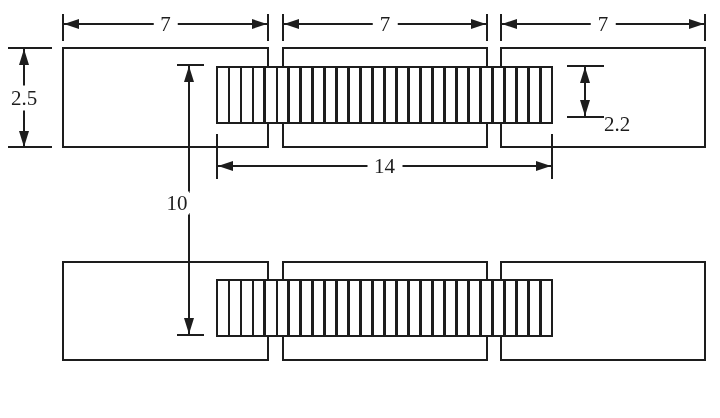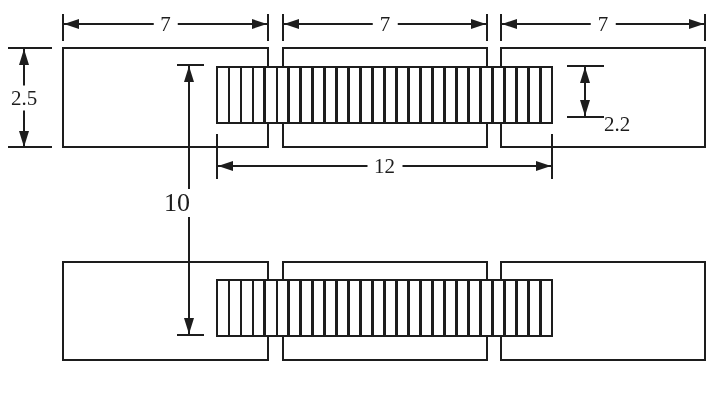--- a/index.html
+++ b/index.html
@@ -44,21 +44,21 @@
   .side-lbl { position:absolute; font-size:21px; line-height:1; }
   
   .vseg { position:absolute; width:2px; background:#1d1d1d; }
   .arr-up { position:absolute; width:0; height:0;
     border-left:5px solid transparent; border-right:5px solid transparent;
     border-bottom:16px solid #1d1d1d; }
   .arr-down { position:absolute; width:0; height:0;
     border-left:5px solid transparent; border-right:5px solid transparent;
     border-top:16px solid #1d1d1d; }
   .float-lbl { position:absolute; transform:translate(-50%,-50%);
-    background:#ffffff; padding:1px 2px; font-size:26px; line-height:1;font-family:Liberation Serif, serif; }
+    background:#ffffff; padding:1px 2px; font-size:21px; line-height:1;font-family:Liberation Serif, serif; }
   .caption { position:absolute; left:184px; top:375px; white-space:nowrap;
     font-size:27px; line-height:1.2; word-spacing:8px; letter-spacing:0.5px; }
 </style>
 </head>
 <body>
 
 <div class="canvas">
 
   <div class="plate" style="left:62px; top:47px; width:207px; height:101px;"></div>
   <div class="plate" style="left:282px; top:47px; width:206px; height:101px;"></div>
@@ -116,21 +116,21 @@
     <div class="arr-d"></div>
   </div>
   <div class="side-lbl" style="left:604px; top:72px;margin-top:42px;">2.2</div>
 
   <div class="tick" style="left:216px; top:134px; width:2px; height:45px;"></div>
   <div class="tick" style="left:551px; top:134px; width:2px; height:45px;"></div>
   <div class="dimh" style="left:218px; top:156px; width:333px;">
     <div class="line"></div>
     <div class="arr-l"></div>
     <div class="arr-r"></div>
-    <div class="lbl">12</div>
+    <div class="lbl">14</div>
   </div>
 
   <div class="tick" style="left:177px; top:64px; width:27px; height:2px;"></div>
   <div class="tick" style="left:177px; top:334px; width:27px; height:2px;"></div>
   <div class="vseg" style="left:188px; top:66px; height:127px;"></div>
   <div class="vseg" style="left:188px; top:213px; height:121px;"></div>
   <div class="arr-up" style="left:184px; top:66px;"></div>
   <div class="arr-down" style="left:184px; top:318px;"></div>
   <div class="float-lbl" style="left:177px; top:203px;">10</div>
 

